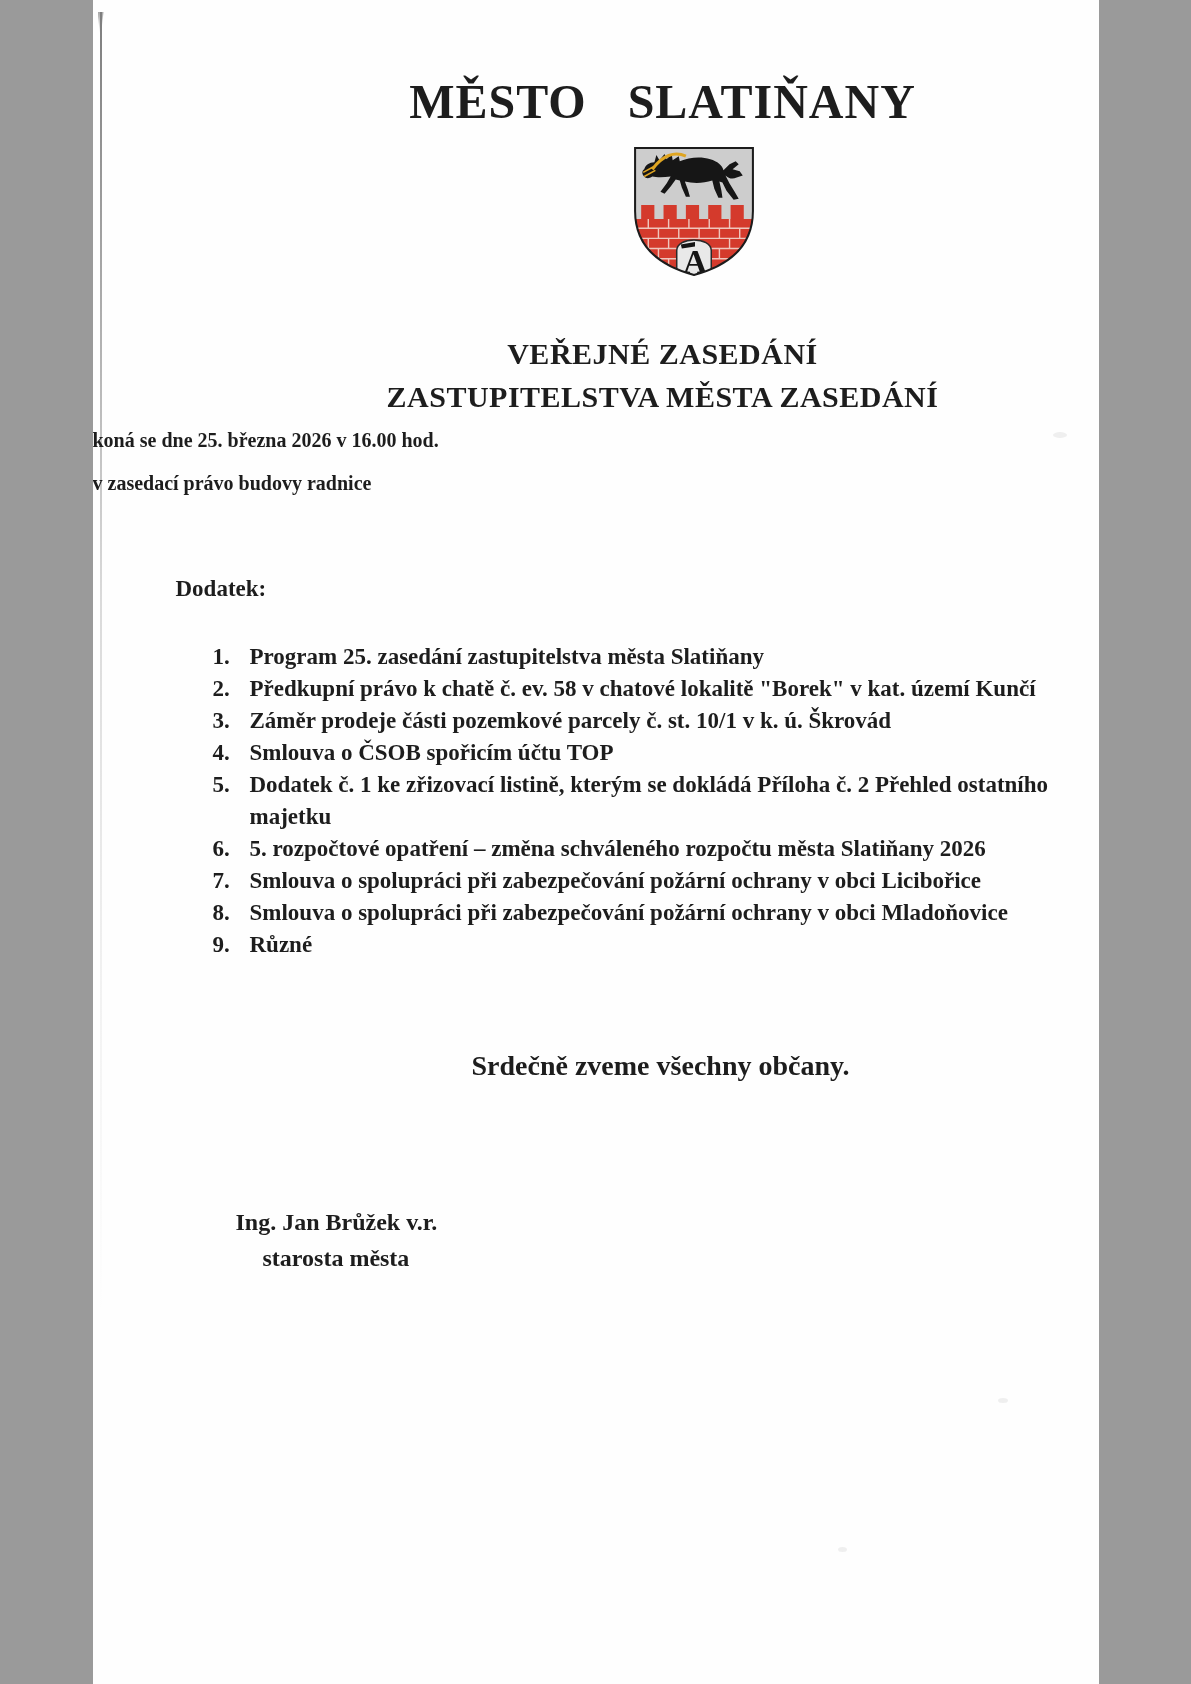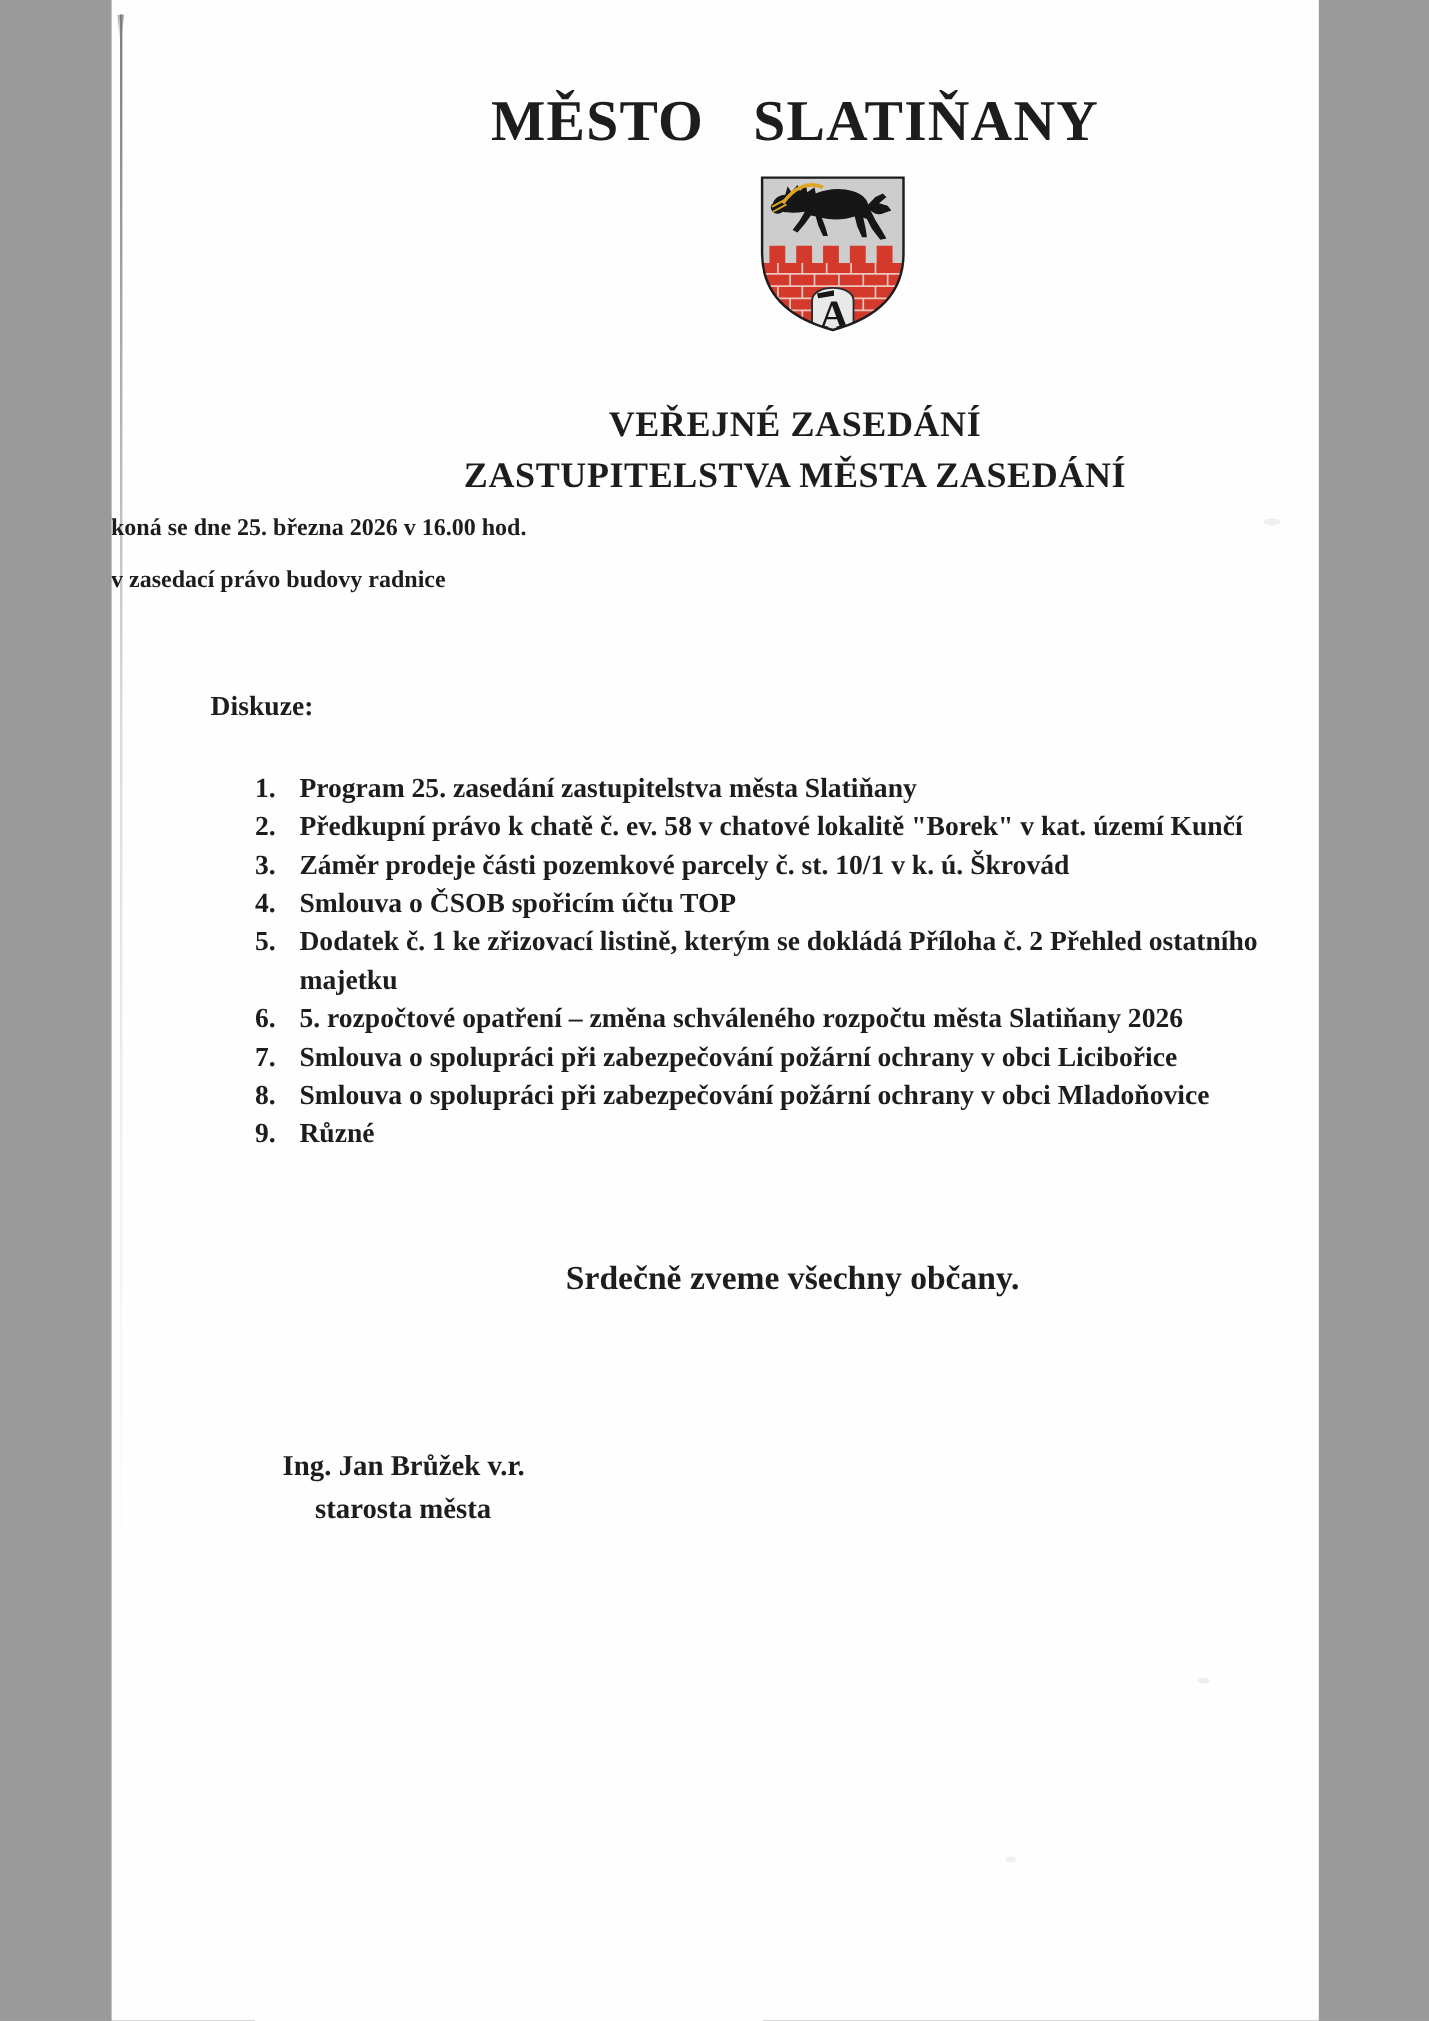--- a/index.html
+++ b/index.html
@@ -95,21 +95,21 @@
   <div class="headings">
     <div>VEŘEJNÉ ZASEDÁNÍ</div>
     <div>ZASTUPITELSTVA MĚSTA ZASEDÁNÍ</div>
   </div>
 
   <div class="when-where">
     <div>koná se dne 25. března 2026 v 16.00 hod.</div>
     <div>v zasedací právo budovy radnice</div>
   </div>
 
-  <div class="program-label">Diskuze:</div>
+  <div class="program-label">Dodatek:</div>
 
   <div class="program-list">
       <div class="prog-item">
         <span class="prog-num">1.</span>
         <span class="prog-text">
           <div>Program 25. zasedání zastupitelstva města Slatiňany</div>
         </span>
       </div>
       <div class="prog-item">
         <span class="prog-num">2.</span>

